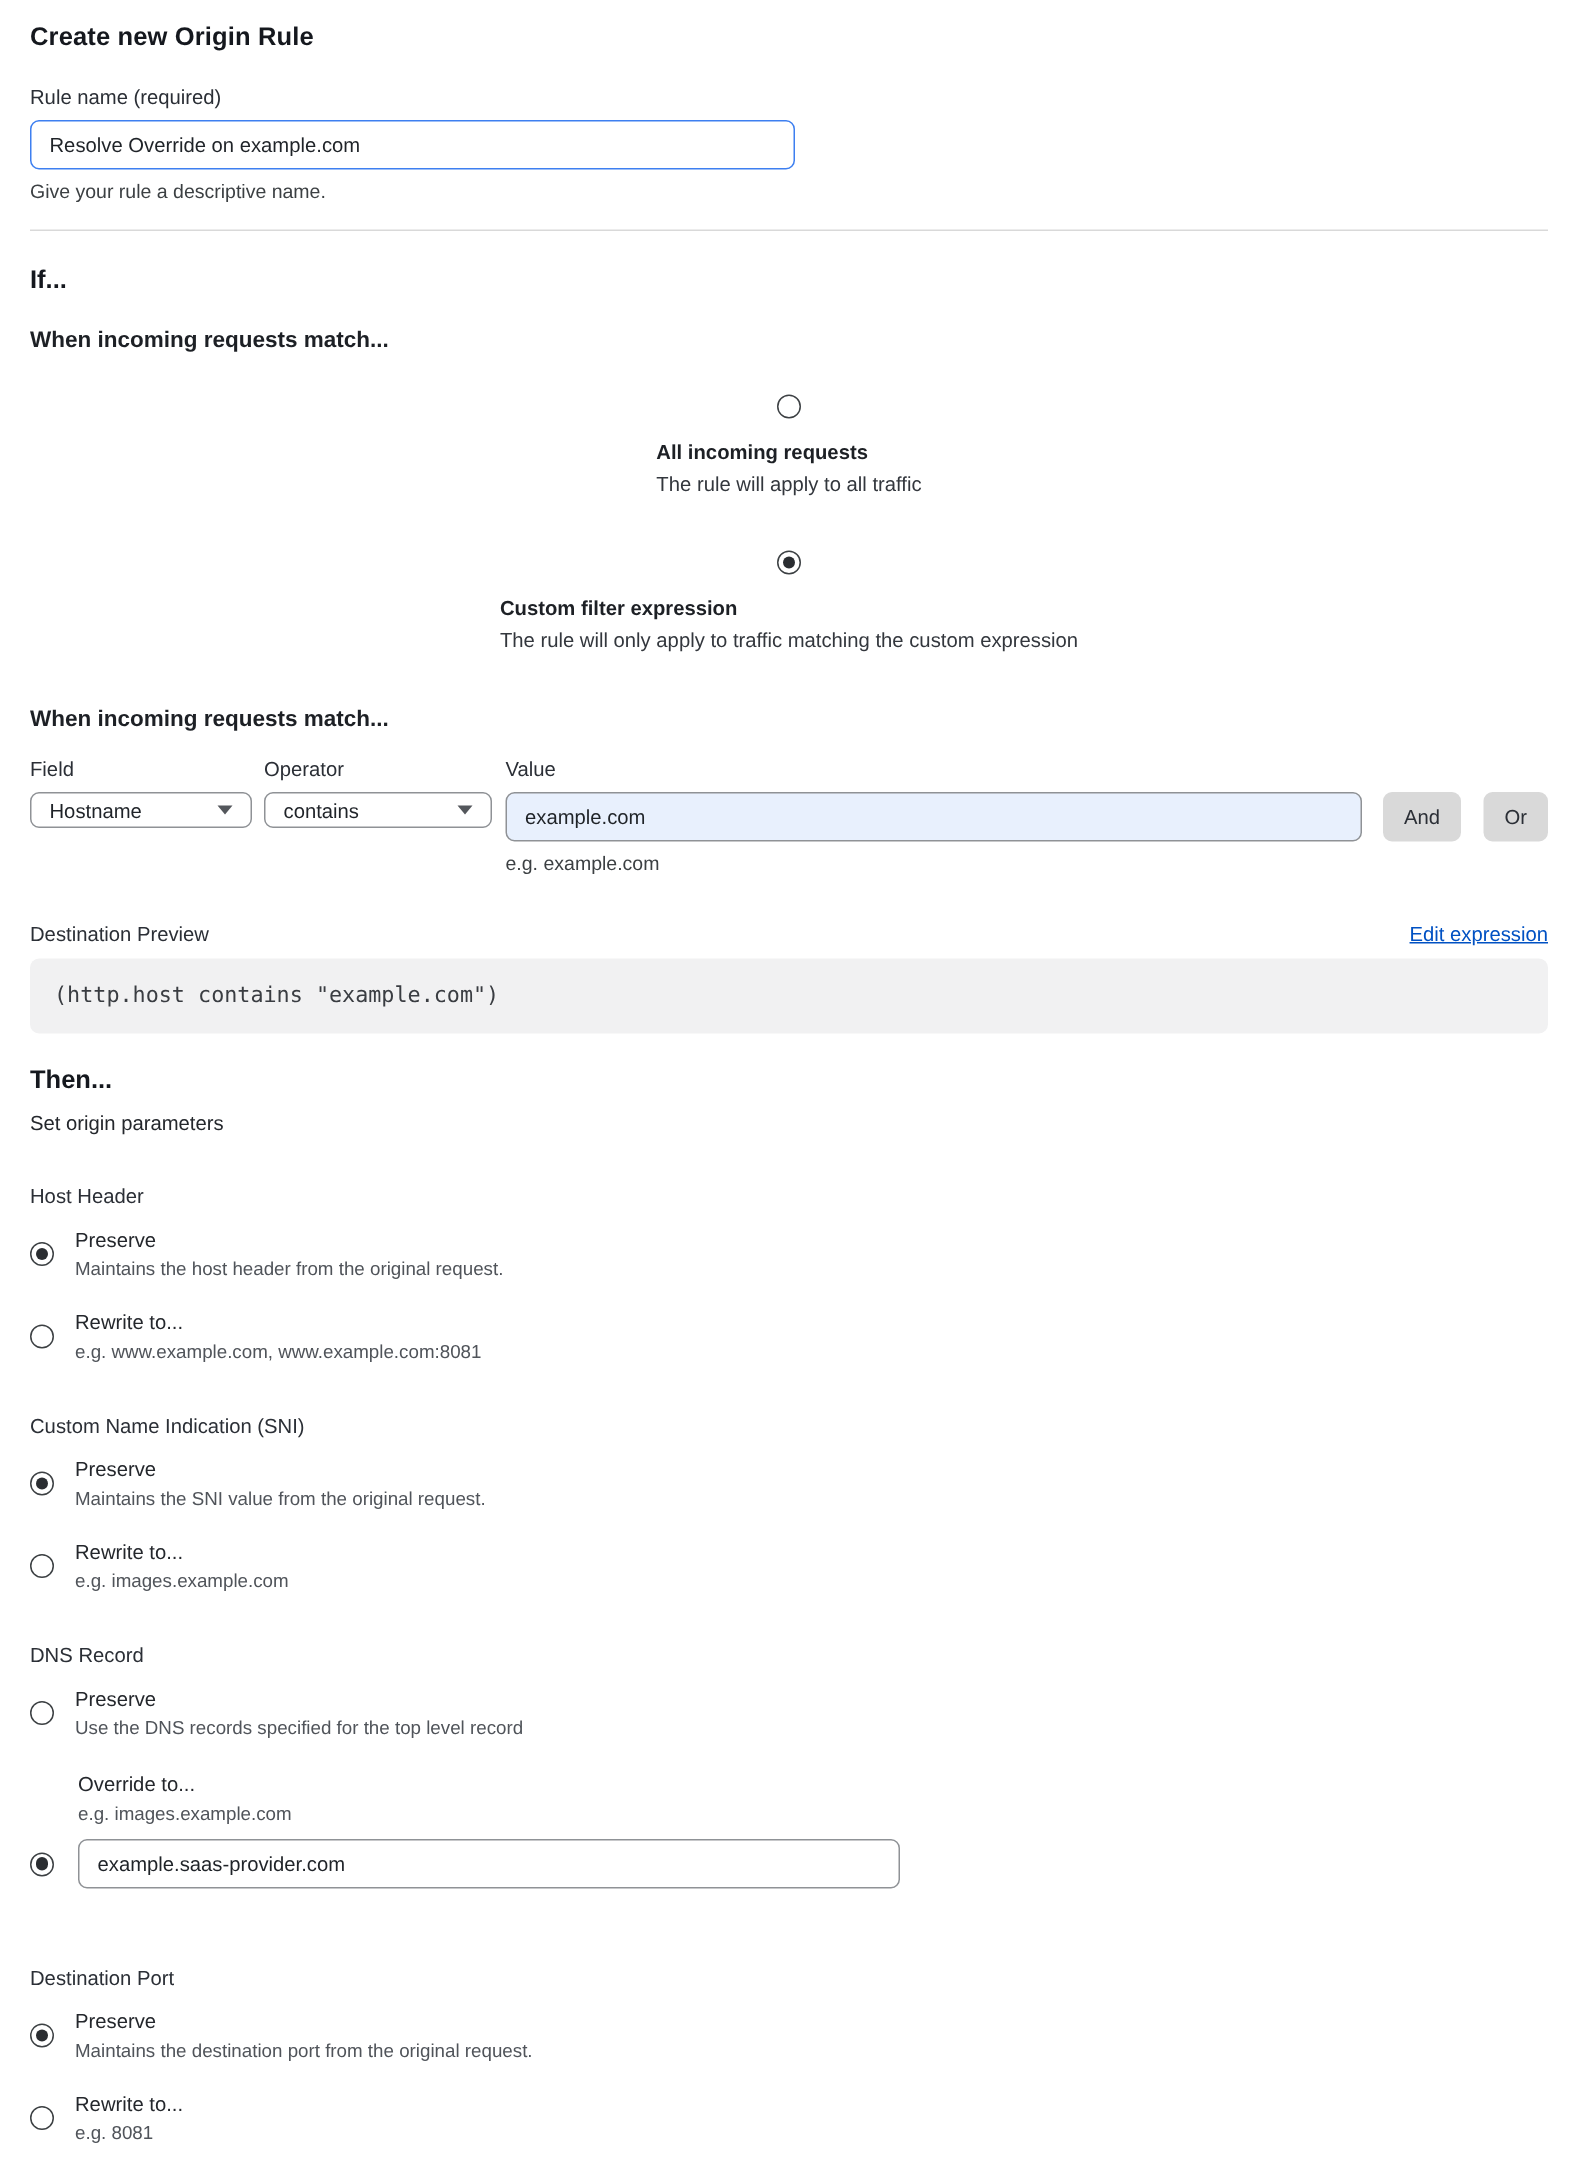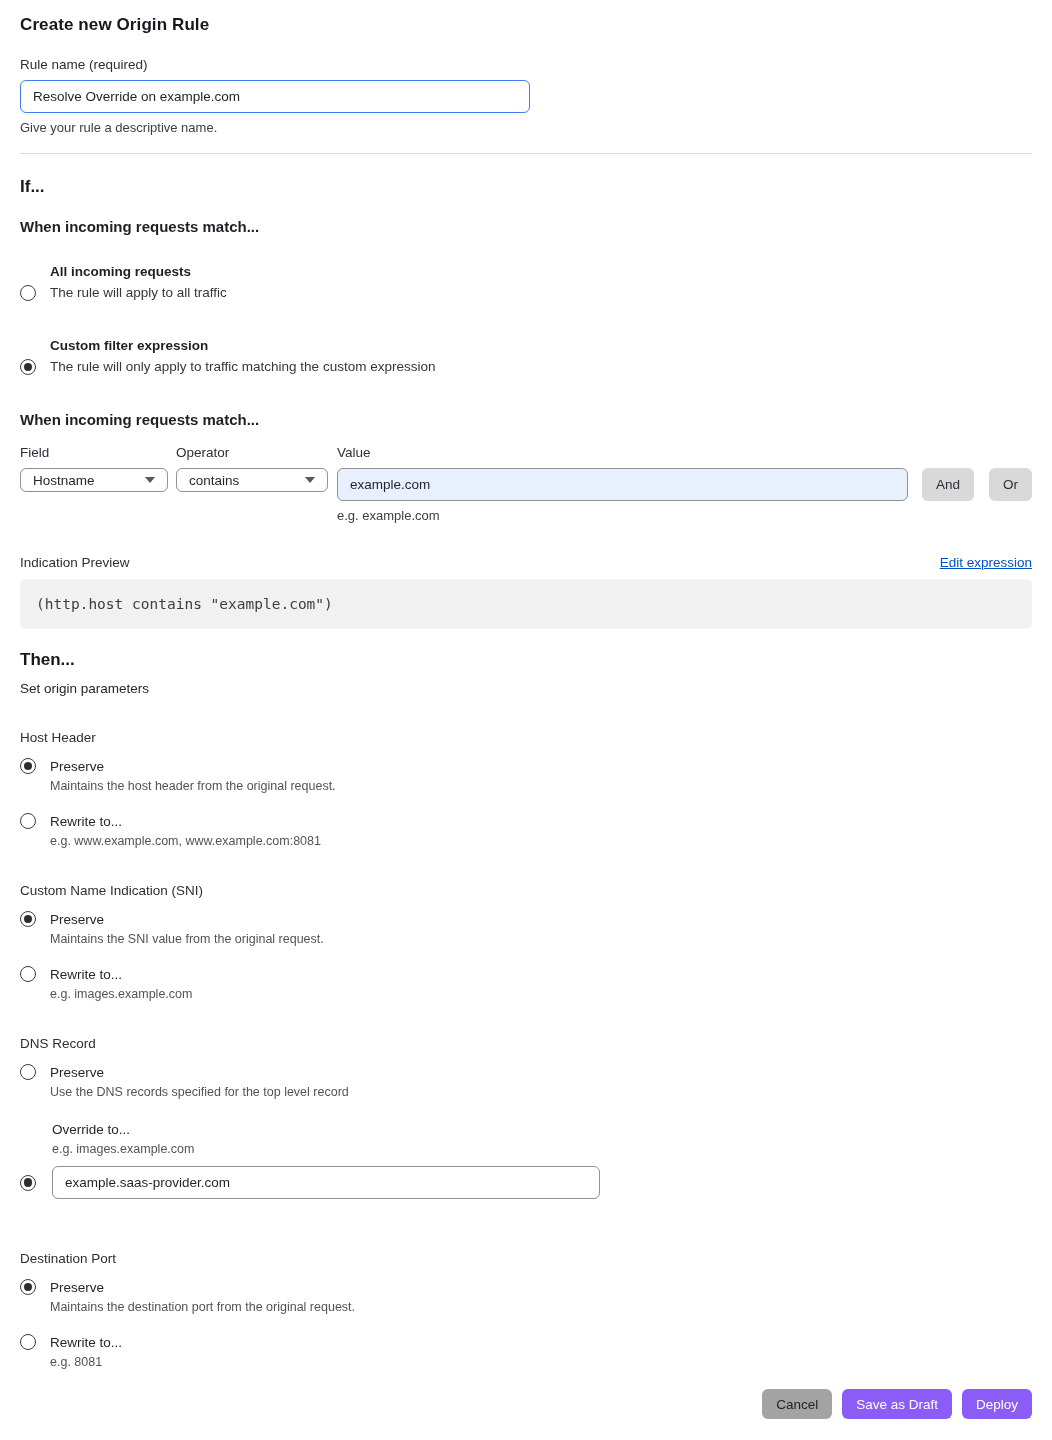--- a/index.html
+++ b/index.html
@@ -33,21 +33,21 @@
 
   
   .radio {
     width: 16px; height: 16px; border: 1.3px solid #3c4043; border-radius: 50%;
     background: #fff; position: relative; flex: none;
   }
   .radio.checked::after {
     content: ""; position: absolute; inset: 2.6px; background: #2a2d31; border-radius: 50%;
   }
 
-  .option-row { display: flex; gap: 14px; align-items: flex-end; }
+  .option-row { display: flex; gap: 14px; align-items: center; flex-direction: column; }
   .opt-label-bold { font-size: 13.5px; font-weight: 700; color: #1d2025; line-height: 17px; }
   .opt-desc { font-size: 13.5px; color: #33373d; margin-top: 5px; line-height: 16px; }
 
   
   .builder-labels { display: flex; margin-top: 17px; }
   .builder-row { display: flex; margin-top: 8px; align-items: flex-start; }
   .col-field { width: 148px; }
   .col-operator { width: 152px; margin-left: 8px; }
   .col-value { flex: 1 1 auto; margin-left: 9px; }
 
@@ -75,21 +75,21 @@
   .edit-link { font-size: 13.5px; color: #0051c3; text-decoration: underline; cursor: pointer; }
   .code-block {
     margin-top: 9px; background: #f1f1f2; border-radius: 6px;
     padding: 17px 16px; font-family: "DejaVu Sans Mono", monospace;
     font-size: 14.5px; color: #3a3d42;
   }
 
   .sub-text { font-size: 13.5px; color: #24272c; margin-top: 11px; }
 
   .param-label { font-size: 13.5px; color: #2b2f36; margin-top: 34px; }
-  .param-option { display: flex; gap: 14px; align-items: flex-start; margin-top: 13px; }
+  .param-option { display: flex; gap: 14px; align-items: center; margin-top: 13px; }
   .param-option + .param-option { margin-top: 19px; }
   .p-label { font-size: 13.5px; color: #24272c; line-height: 17px; }
   .p-desc { font-size: 12.5px; color: #50545a; margin-top: 4px; line-height: 15px; }
 
   .override-block { margin-top: 21px; }
   .override-text { margin-left: 32px; }
   .override-row { display: flex; align-items: center; gap: 16px; margin-top: 9px; }
   .override-input { width: 548px; }
 
   .footer {
@@ -153,21 +153,21 @@
     </div>
     <div class="col-value">
       <input class="text-input value-input" value="example.com" style="">
       <div class="help-text">e.g. example.com</div>
     </div>
     <button class="conjunction-btn and-btn">And</button>
     <button class="conjunction-btn or-btn">Or</button>
   </div>
 
   <div class="preview-header">
-    <div class="field-label">Indication Preview</div>
+    <div class="field-label">Destination Preview</div>
     <a class="edit-link">Edit expression</a>
   </div>
   <div class="code-block">(http.host contains "example.com")</div>
 
   <h2 class="section-heading" style="margin-top:21px">Then...</h2>
   <div class="sub-text">Set origin parameters</div>
 
   <div class="param-label">Host Header</div>
   <div class="param-option">
     <span class="radio checked"></span>

